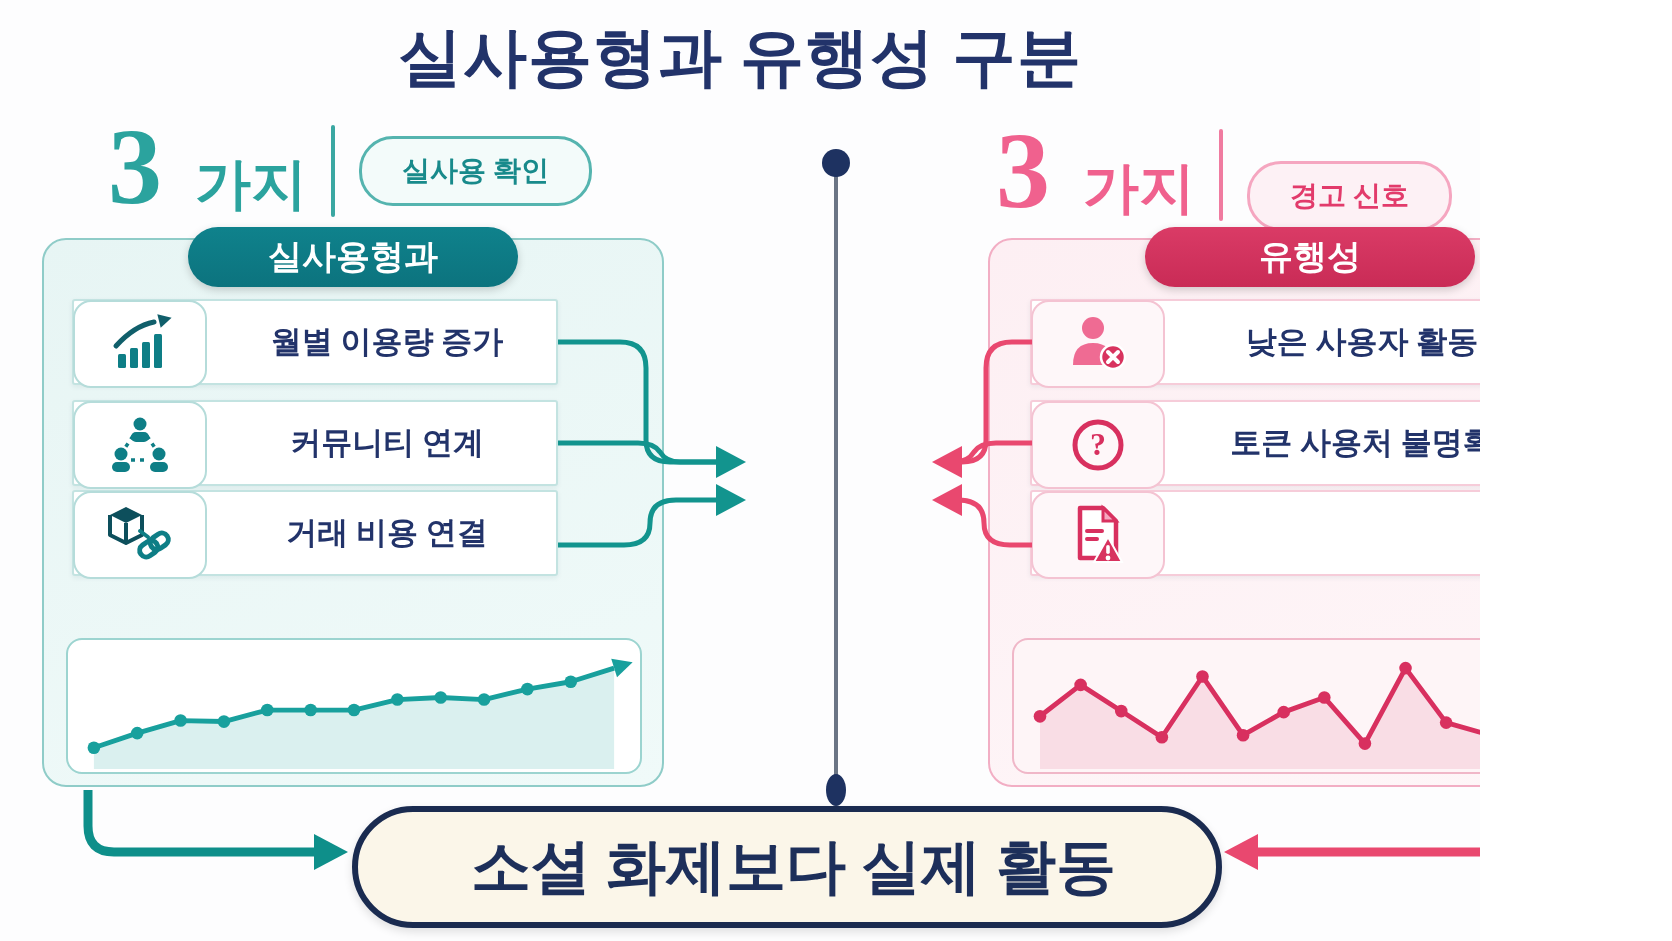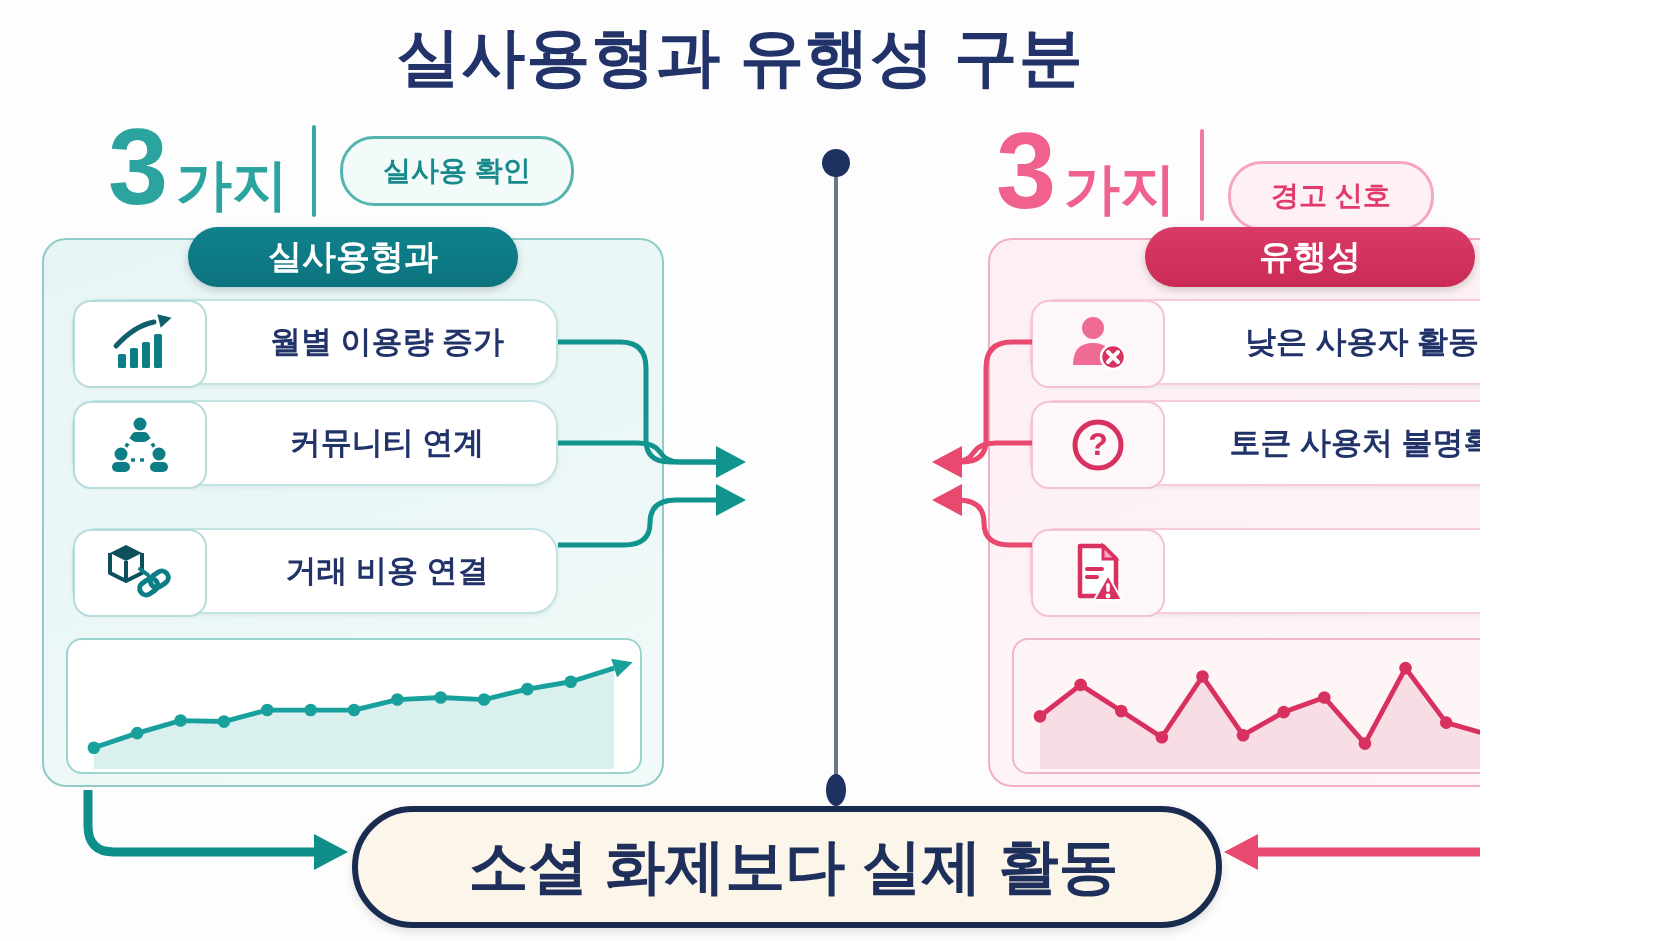--- a/index.html
+++ b/index.html
@@ -1,29 +1,29 @@
 <!DOCTYPE html>
 <html><head>
 <meta charset="utf-8">
 <style>
   * { margin:0; padding:0; box-sizing:border-box; }
   html,body { background:#ffffff; }
   body { font-family:"Liberation Sans","DejaVu Sans",sans-serif; }
-  .canvas { position:relative; width:1480px; height:941px; background:#fdfdfe; overflow:hidden; }
+  .canvas { position:relative; width:1480px; height:941px; background:#fdfdfe; overflow:hidden;font-family:Liberation Serif, serif; }
 
   .title { position:absolute; left:0; top:14px; width:100%; text-align:center;
            font-size:64px; font-weight:900; color:#22336a; letter-spacing:1px; z-index:5; }
 
   
   .hdr { position:absolute; top:118px; display:flex; align-items:center; gap:24px; z-index:5; }
   .hdr-left  { left:108px; }
   .hdr-right { left:996px; }
   .hdr .numwrap { display:flex; align-items:baseline; gap:8px; }
   .big-num { font-size:108px; font-weight:900; line-height:0.9; }
-  .num-suffix { font-size:56px; font-weight:900; }
+  .num-suffix { font-size:56px; font-weight:900;margin-left:25px; }
   .hdr-left  .big-num, .hdr-left  .num-suffix { color:#2ba39e; }
   .hdr-right .big-num, .hdr-right .num-suffix { color:#f0618e; }
   .hdr-divider { width:4px; height:92px; border-radius:2px; }
   .hdr-left  .hdr-divider { background:#3aa7a2; }
   .hdr-right .hdr-divider { background:#f07ba0; }
   .hdr-badge { padding:13px 40px; border-radius:34px; font-size:28px; font-weight:800; white-space:nowrap; }
   .hdr-left  .hdr-badge { border:3px solid #55b4af; background:#f3fbfa; color:#188a8b;text-align:right; }
   .hdr-right .hdr-badge { border:3px solid #f5a6c0; background:#fdf1f5; color:#e23b6b;margin-top:43px; }
 
   
@@ -33,25 +33,25 @@
   .panel-right { left:988px; width:644px; background:linear-gradient(160deg,#fdeff3,#fef6f8);
                  border:2px solid #f2aec4; }
 
   .panel-pill { position:absolute; top:227px; width:330px; height:60px; border-radius:32px;
                 display:flex; align-items:center; justify-content:center; color:#ffffff;
                 font-size:34px; font-weight:900; z-index:5; box-shadow:0 3px 8px rgba(0,0,0,0.18); }
   .pill-left  { left:188px;  background:linear-gradient(180deg,#0f828c,#0c737e); }
   .pill-right { left:1145px; background:linear-gradient(180deg,#da3b66,#c92b56); }
 
   
-  .item { position:absolute; width:486px; height:86px; background:#ffffff; border-radius:26px;
+  .item { position:absolute; width:486px; height:86px; background:#ffffff; border-radius:3px;
           z-index:2; box-shadow:0 2px 5px rgba(30,80,90,0.08); }
   .item-teal { left:72px;  border:2px solid #c3e3e1; }
   .item-pink { left:1030px; width:520px; border:2px solid #f6ccd9;padding-left:12px; }
-  .row1 { top:299px; } .row2 { top:400px; } .row3 { top:528px; }
+  .row1 { top:299px; } .row2 { top:400px; } .row3 { top:490px; }
   .icon-box { position:absolute; left:-1px; top:-1px; width:134px; height:88px; background:#ffffff;
               border-radius:18px; display:flex; align-items:center; justify-content:center; }
   .item-teal .icon-box { border:2px solid #b5dcda; }
   .item-pink .icon-box { border:2px solid #f4c3d2; background:#fef7f9; }
   .item-label { position:absolute; left:150px; right:6px; top:0; height:100%;
                 display:flex; align-items:center; justify-content:center;
                 font-size:31px; font-weight:800; color:#22336a; white-space:nowrap; }
 
   
   .chart-card { position:absolute; top:638px; height:136px; border-radius:16px; z-index:2; overflow:hidden; }

